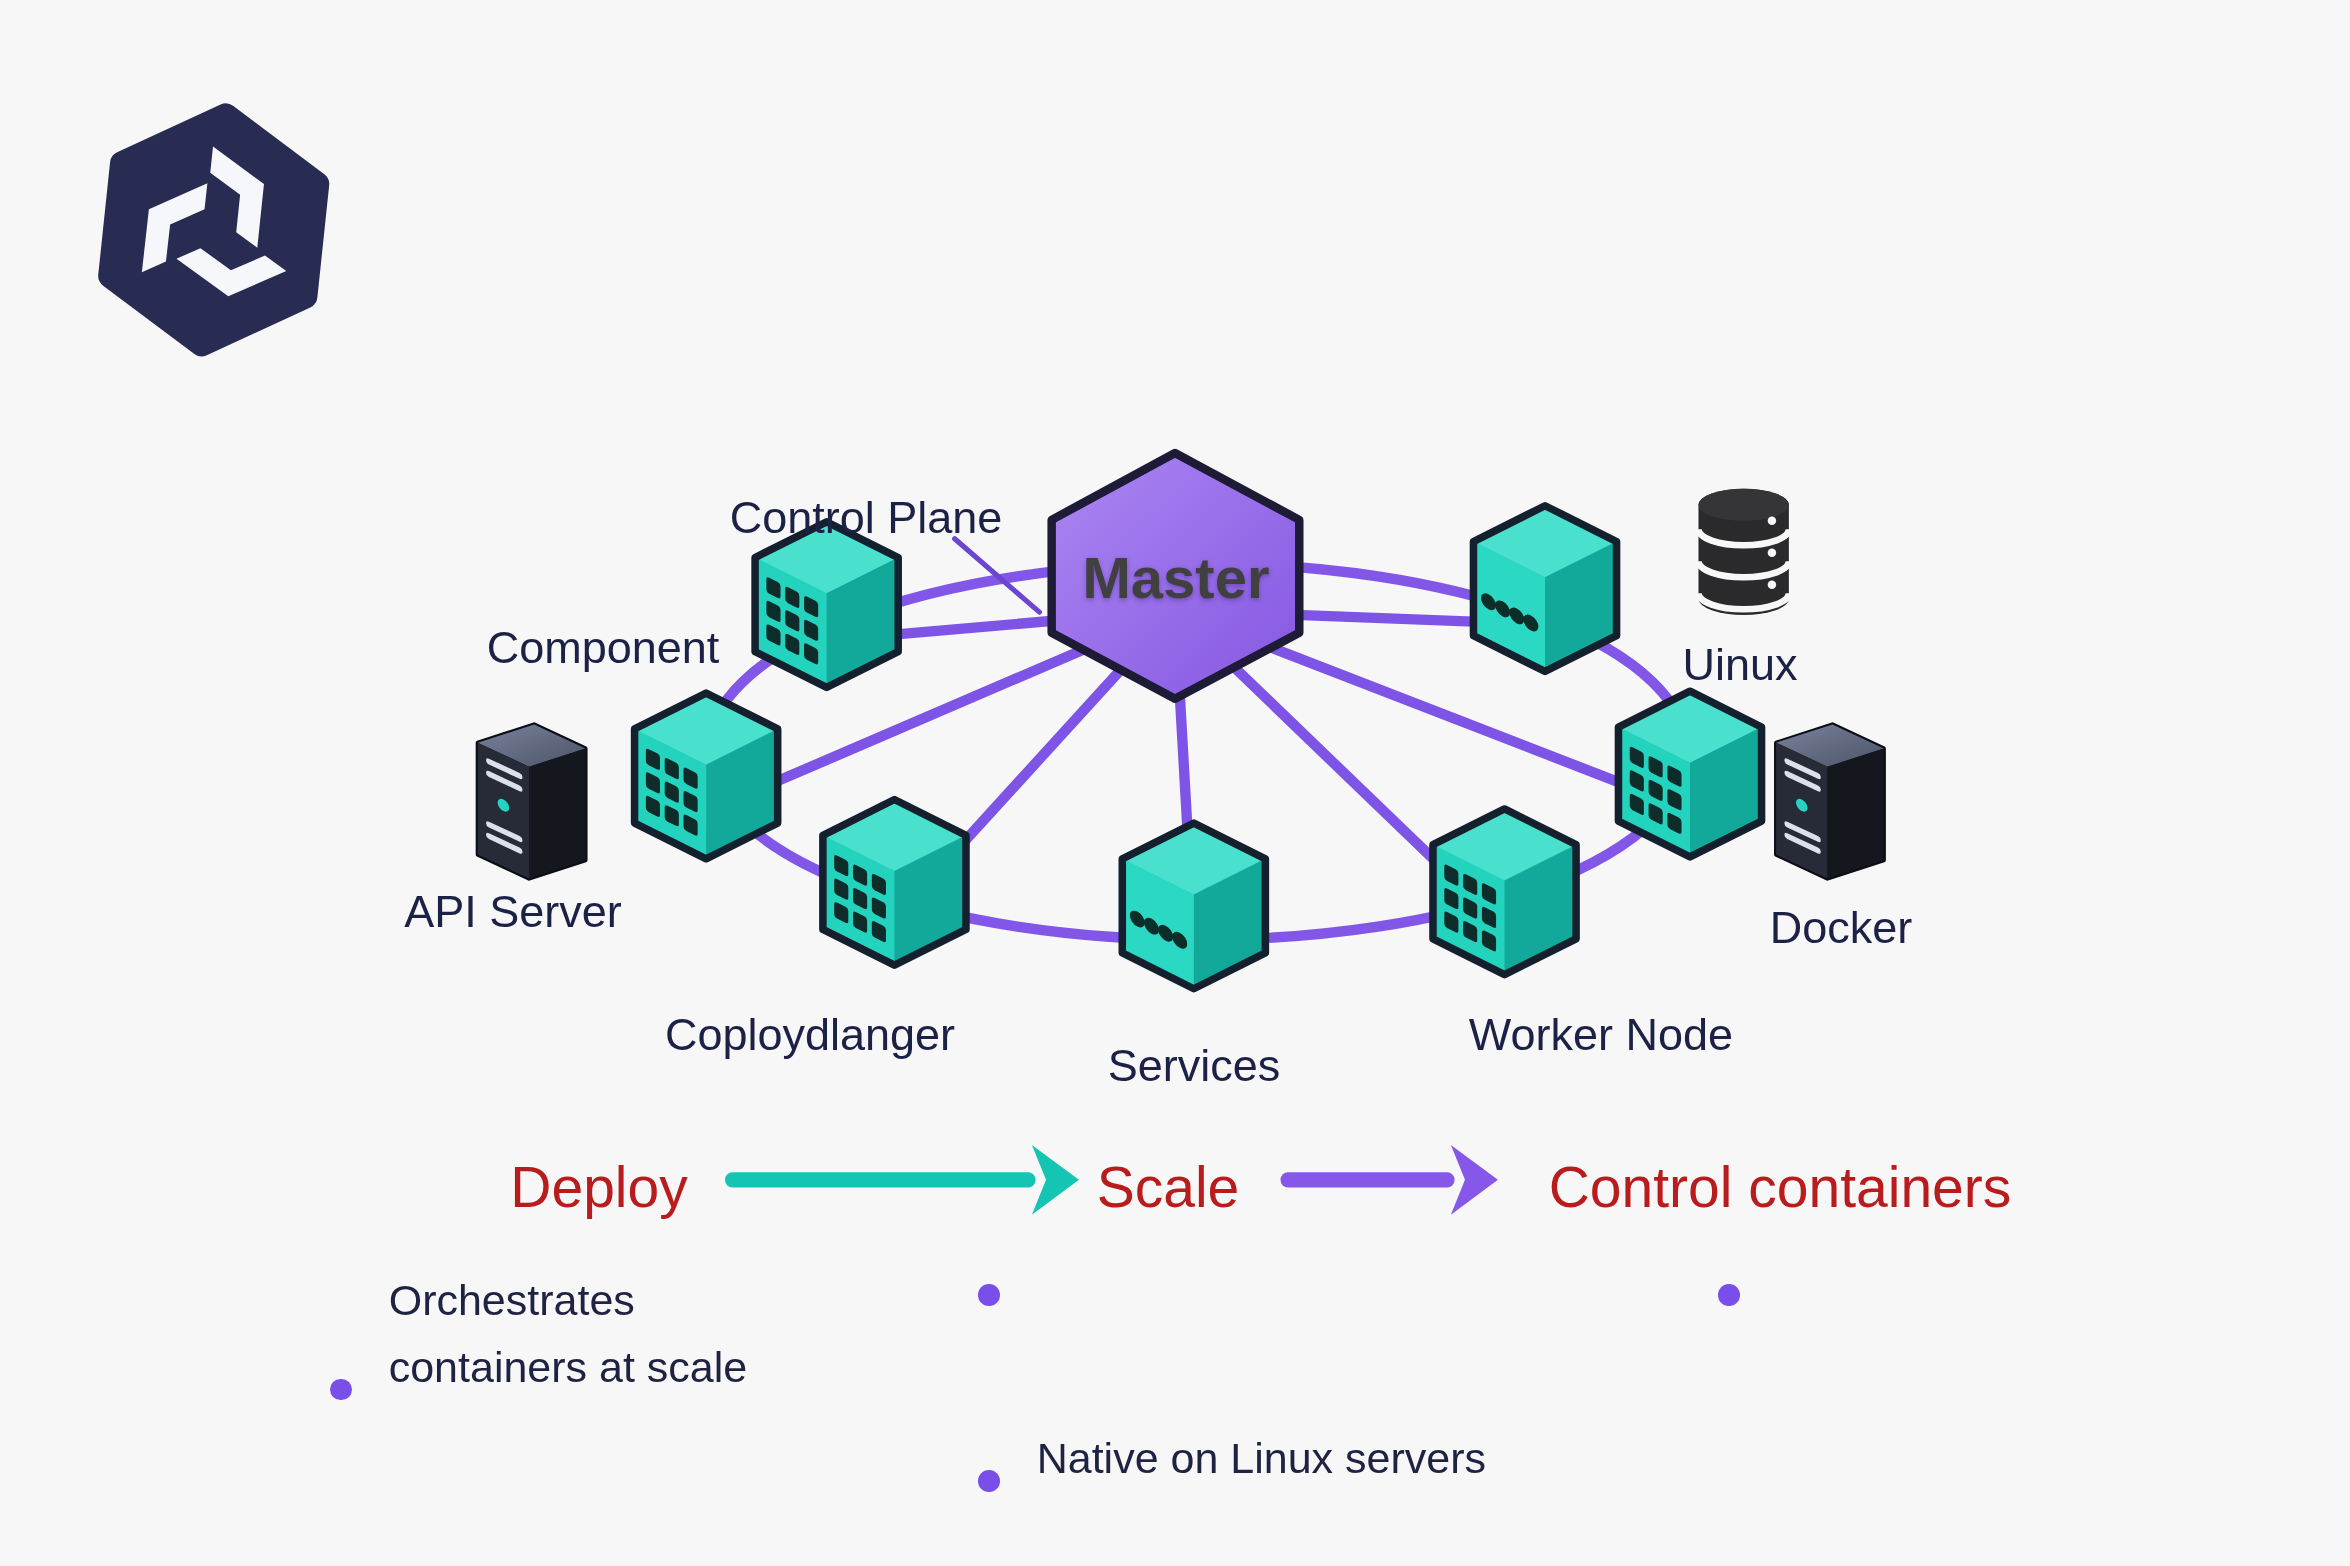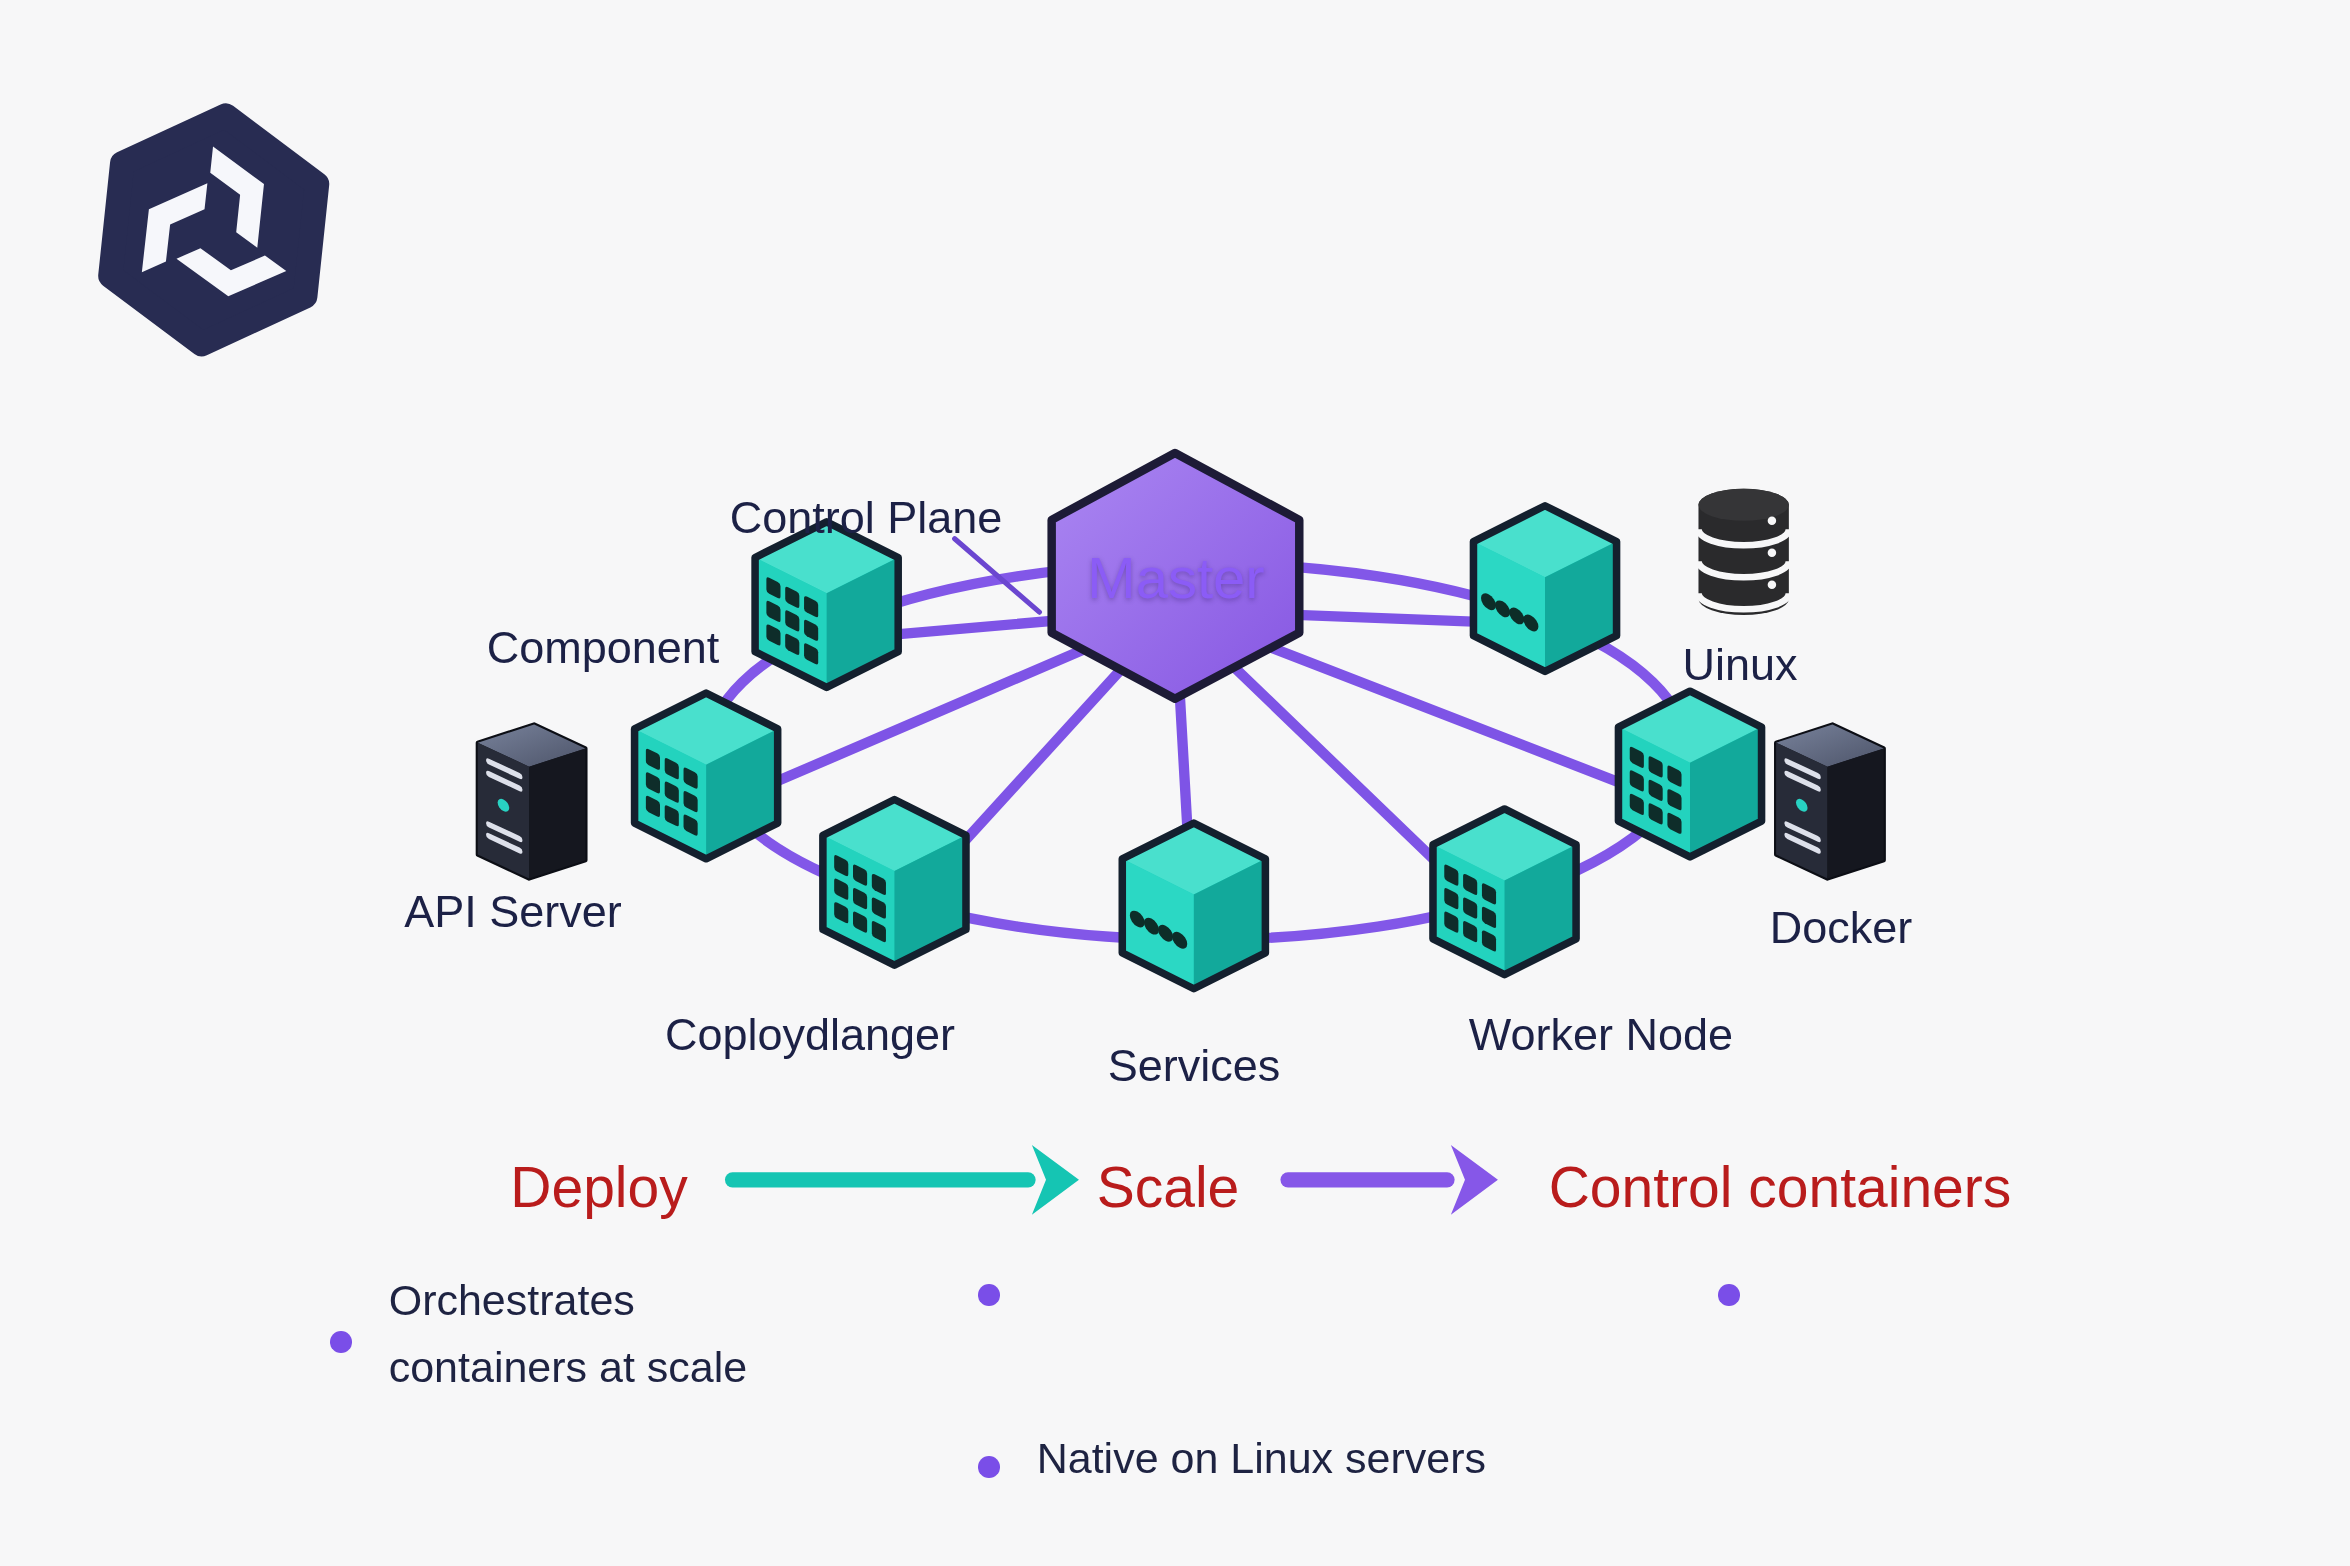--- a/index.html
+++ b/index.html
@@ -12,26 +12,26 @@
   .title{
     position:absolute;left:348px;top:121px;width:1864px;
     text-align:center;font-size:94px;font-weight:700;color:#12162f;
     letter-spacing:-1.4px;line-height:1.26;
   }
   .lbl{
     position:absolute;transform:translateX(-50%);
     font-size:45px;color:#1c2146;white-space:nowrap;
   }
   .master-lbl{
-    font-size:58px;font-weight:400;color:#8b5cf6;
+    font-size:58px;font-weight:700;color:#404040;
     text-shadow:0 1.9px 5.6px rgba(40,20,90,.35);
   }
   .flow-lbl{font-size:57px;font-weight:500;color:#b91c1c}
   .bullet{
-    position:absolute;display:flex;align-items:center;column-gap:24.5px;
+    position:absolute;display:flex;align-items:flex-end;column-gap:24.5px;
     font-size:43px;color:#1e2342;line-height:1.55;gap:37px;
   }
   .bullet .dot{
     flex:none;width:21.7px;height:21.7px;border-radius:50%;
     background:#7a4ee8;margin-top:17px;
   }
 </style>
 </head>
 <body>
 

